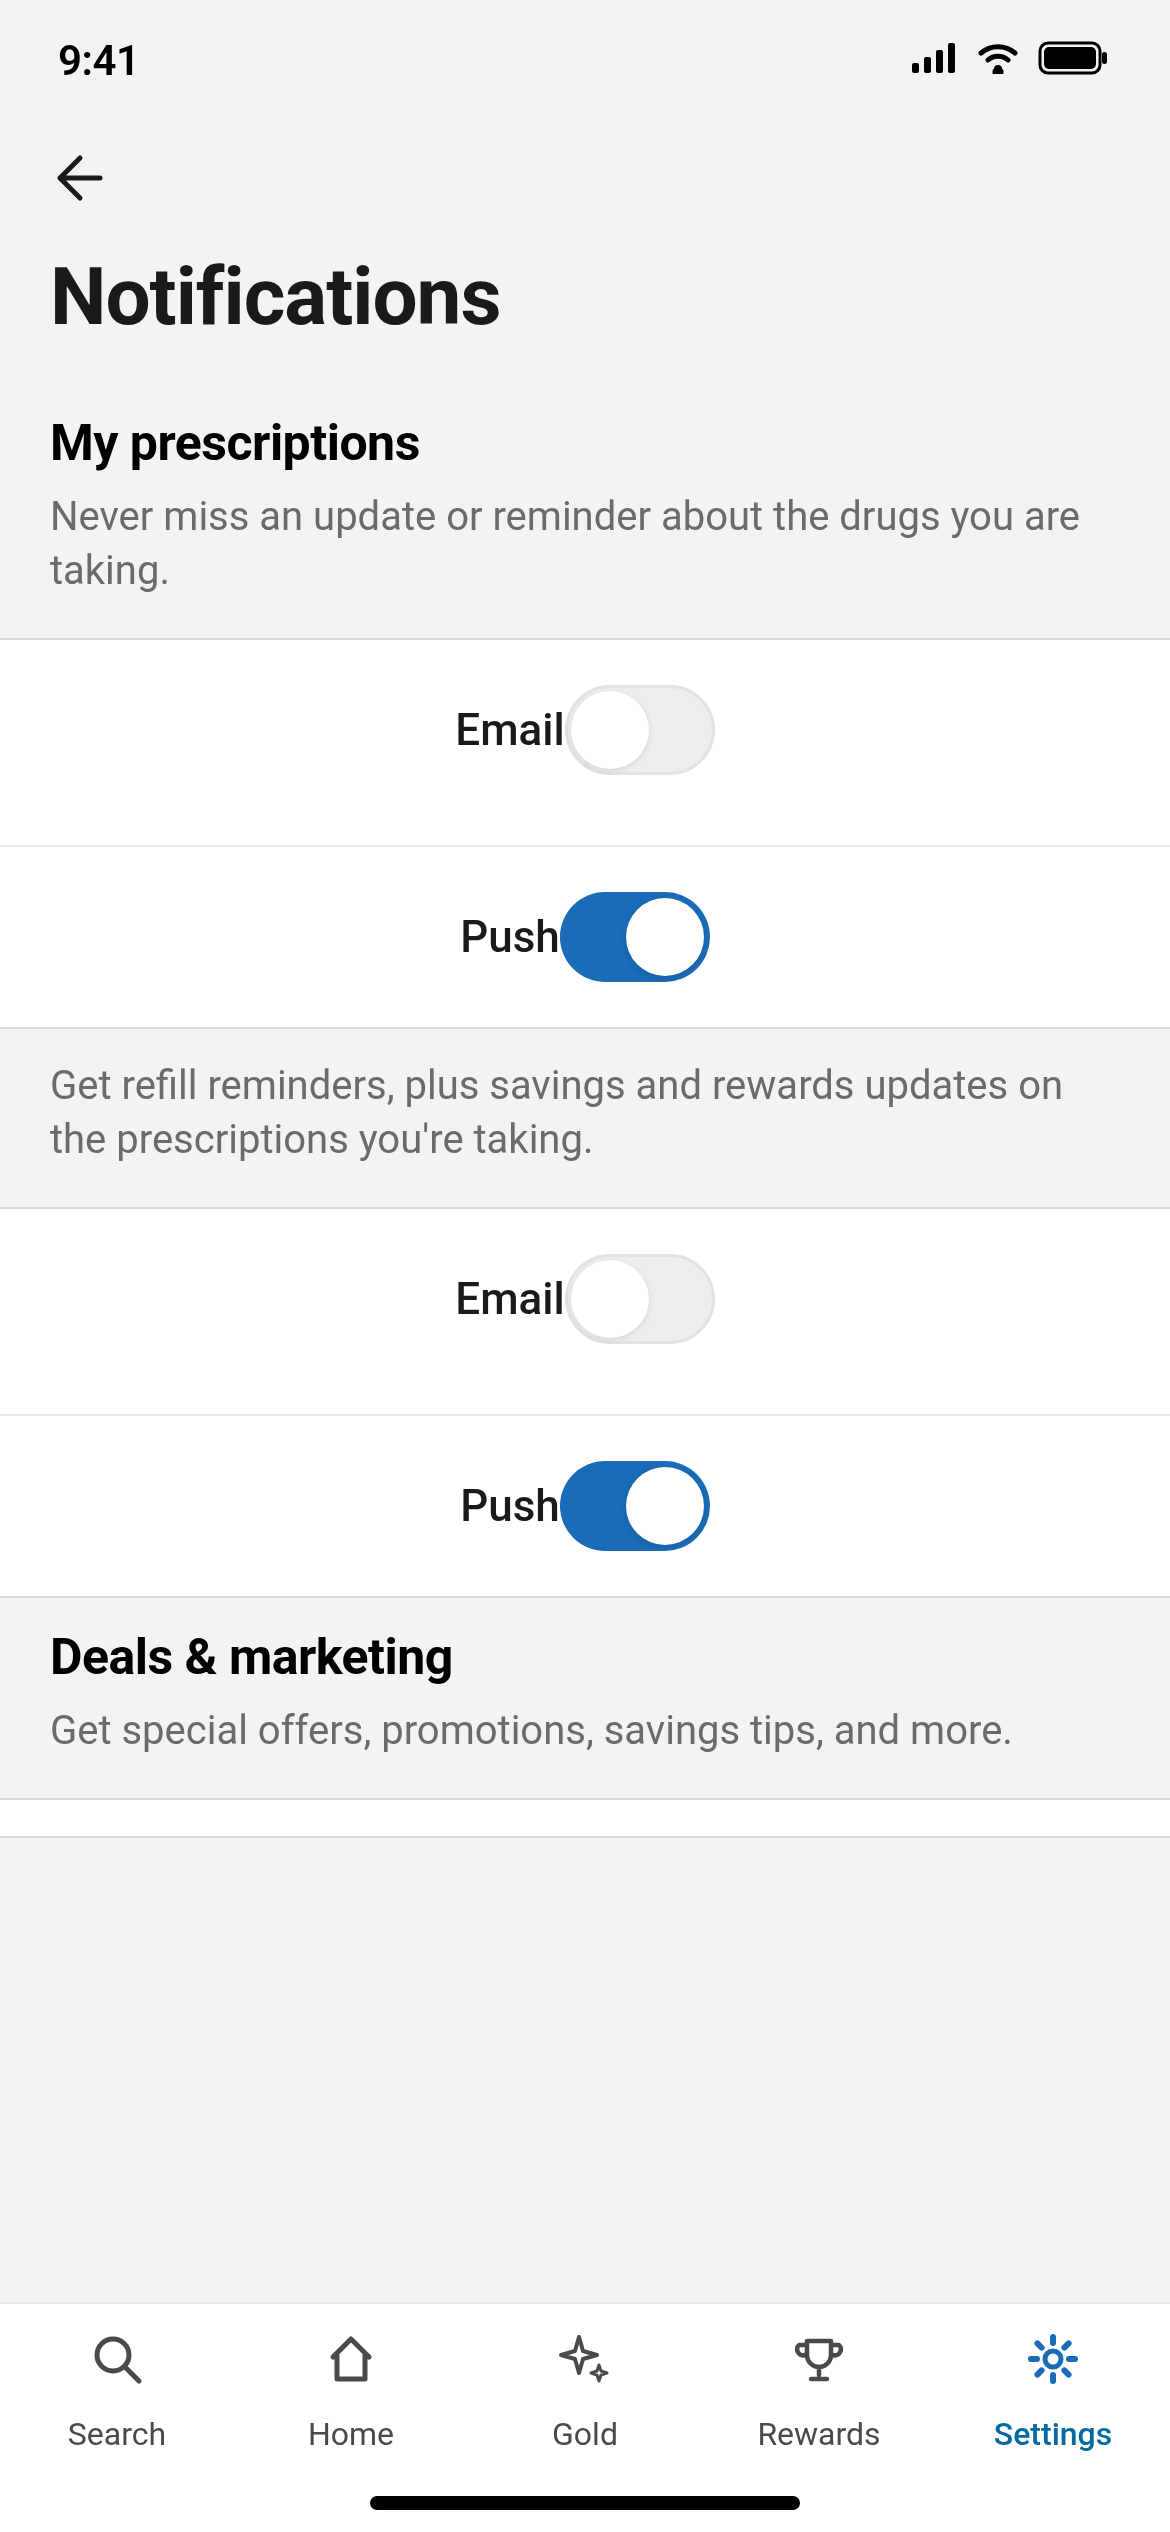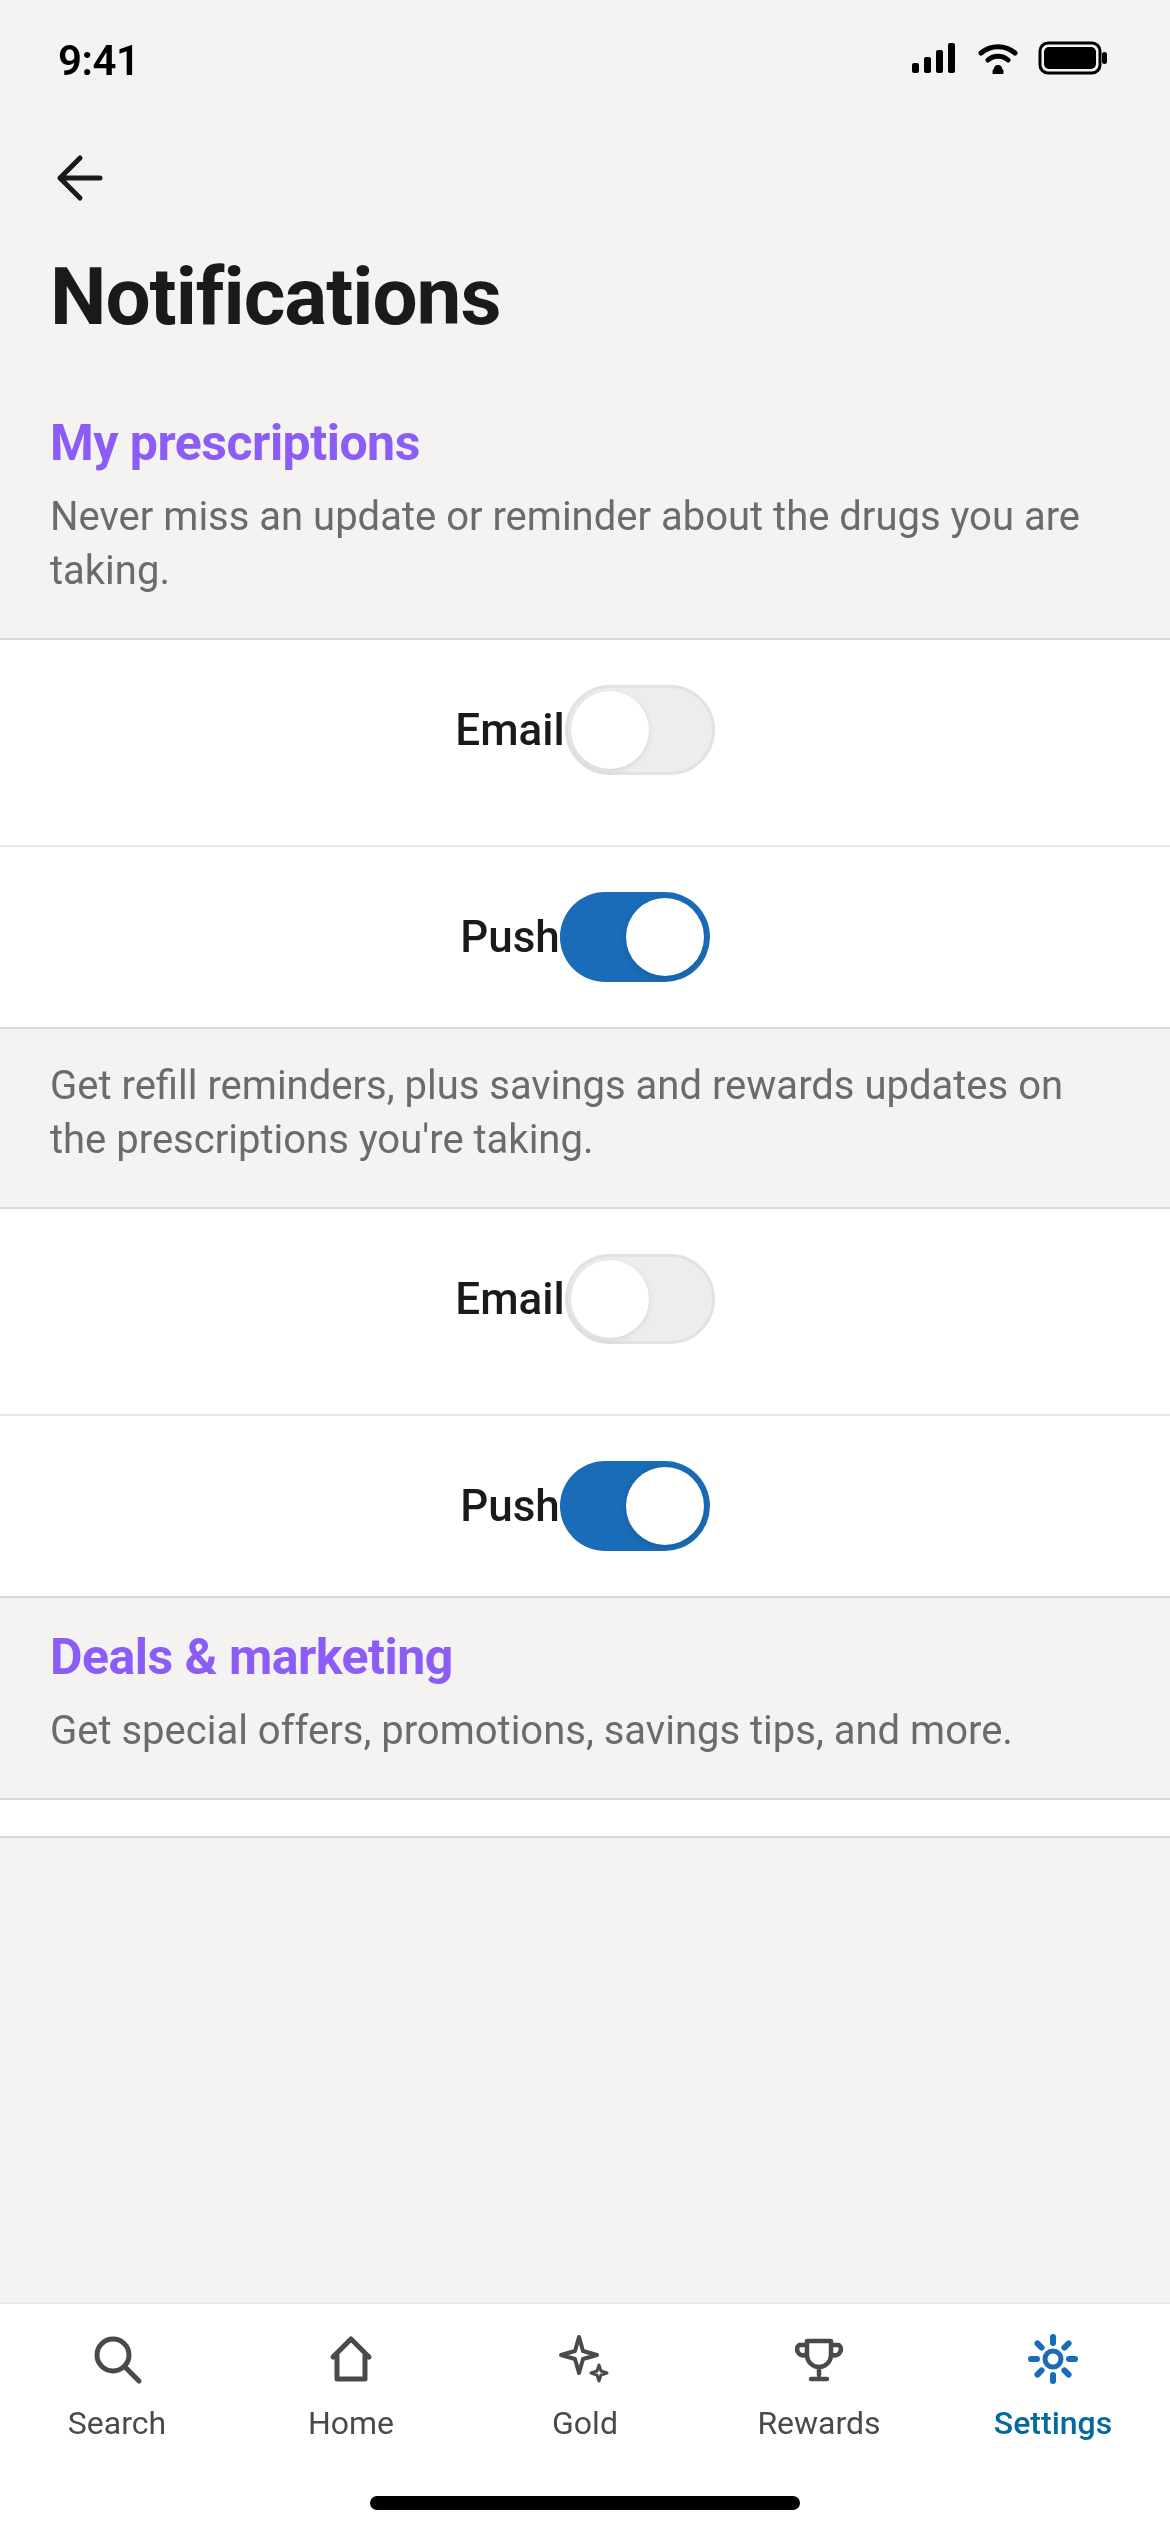--- a/index.html
+++ b/index.html
@@ -38,21 +38,21 @@
       letter-spacing: -1px;
       padding: 10px 50px 40px;
       color: #1a1a1a;
     }
     .section-header {
       padding: 30px 50px 40px;
     }
     .section-title {
       font-size: 50px;
       font-weight: 700;
-      color: #8b5cf6;
+      color: #000000;
       letter-spacing: -0.5px;
       margin-bottom: 18px;
     }
     .section-desc {
       font-size: 40px;
       color: #6b6b6b;
       line-height: 1.35;
     }
     .toggle-list {
       background: #ffffff;
@@ -120,21 +120,21 @@
       background: #ffffff;
       border-top: 2px solid #e8e7e5;
       display: flex;
       justify-content: space-around;
       padding-top: 25px;
     }
     .nav-item {
       display: flex;
       flex-direction: column;
       align-items: center;
-      gap: 15px;
+      gap: 26px;
       width: 200px;
     }
     .nav-icon { width: 60px; height: 60px; display:flex; align-items:center; justify-content:center; }
     .nav-label {
       font-size: 32px;
       color: #4a4a4a;
     }
     .nav-item.active .nav-label { color: #0369a1; font-weight: 500; }
     .home-indicator {
       position: absolute;

